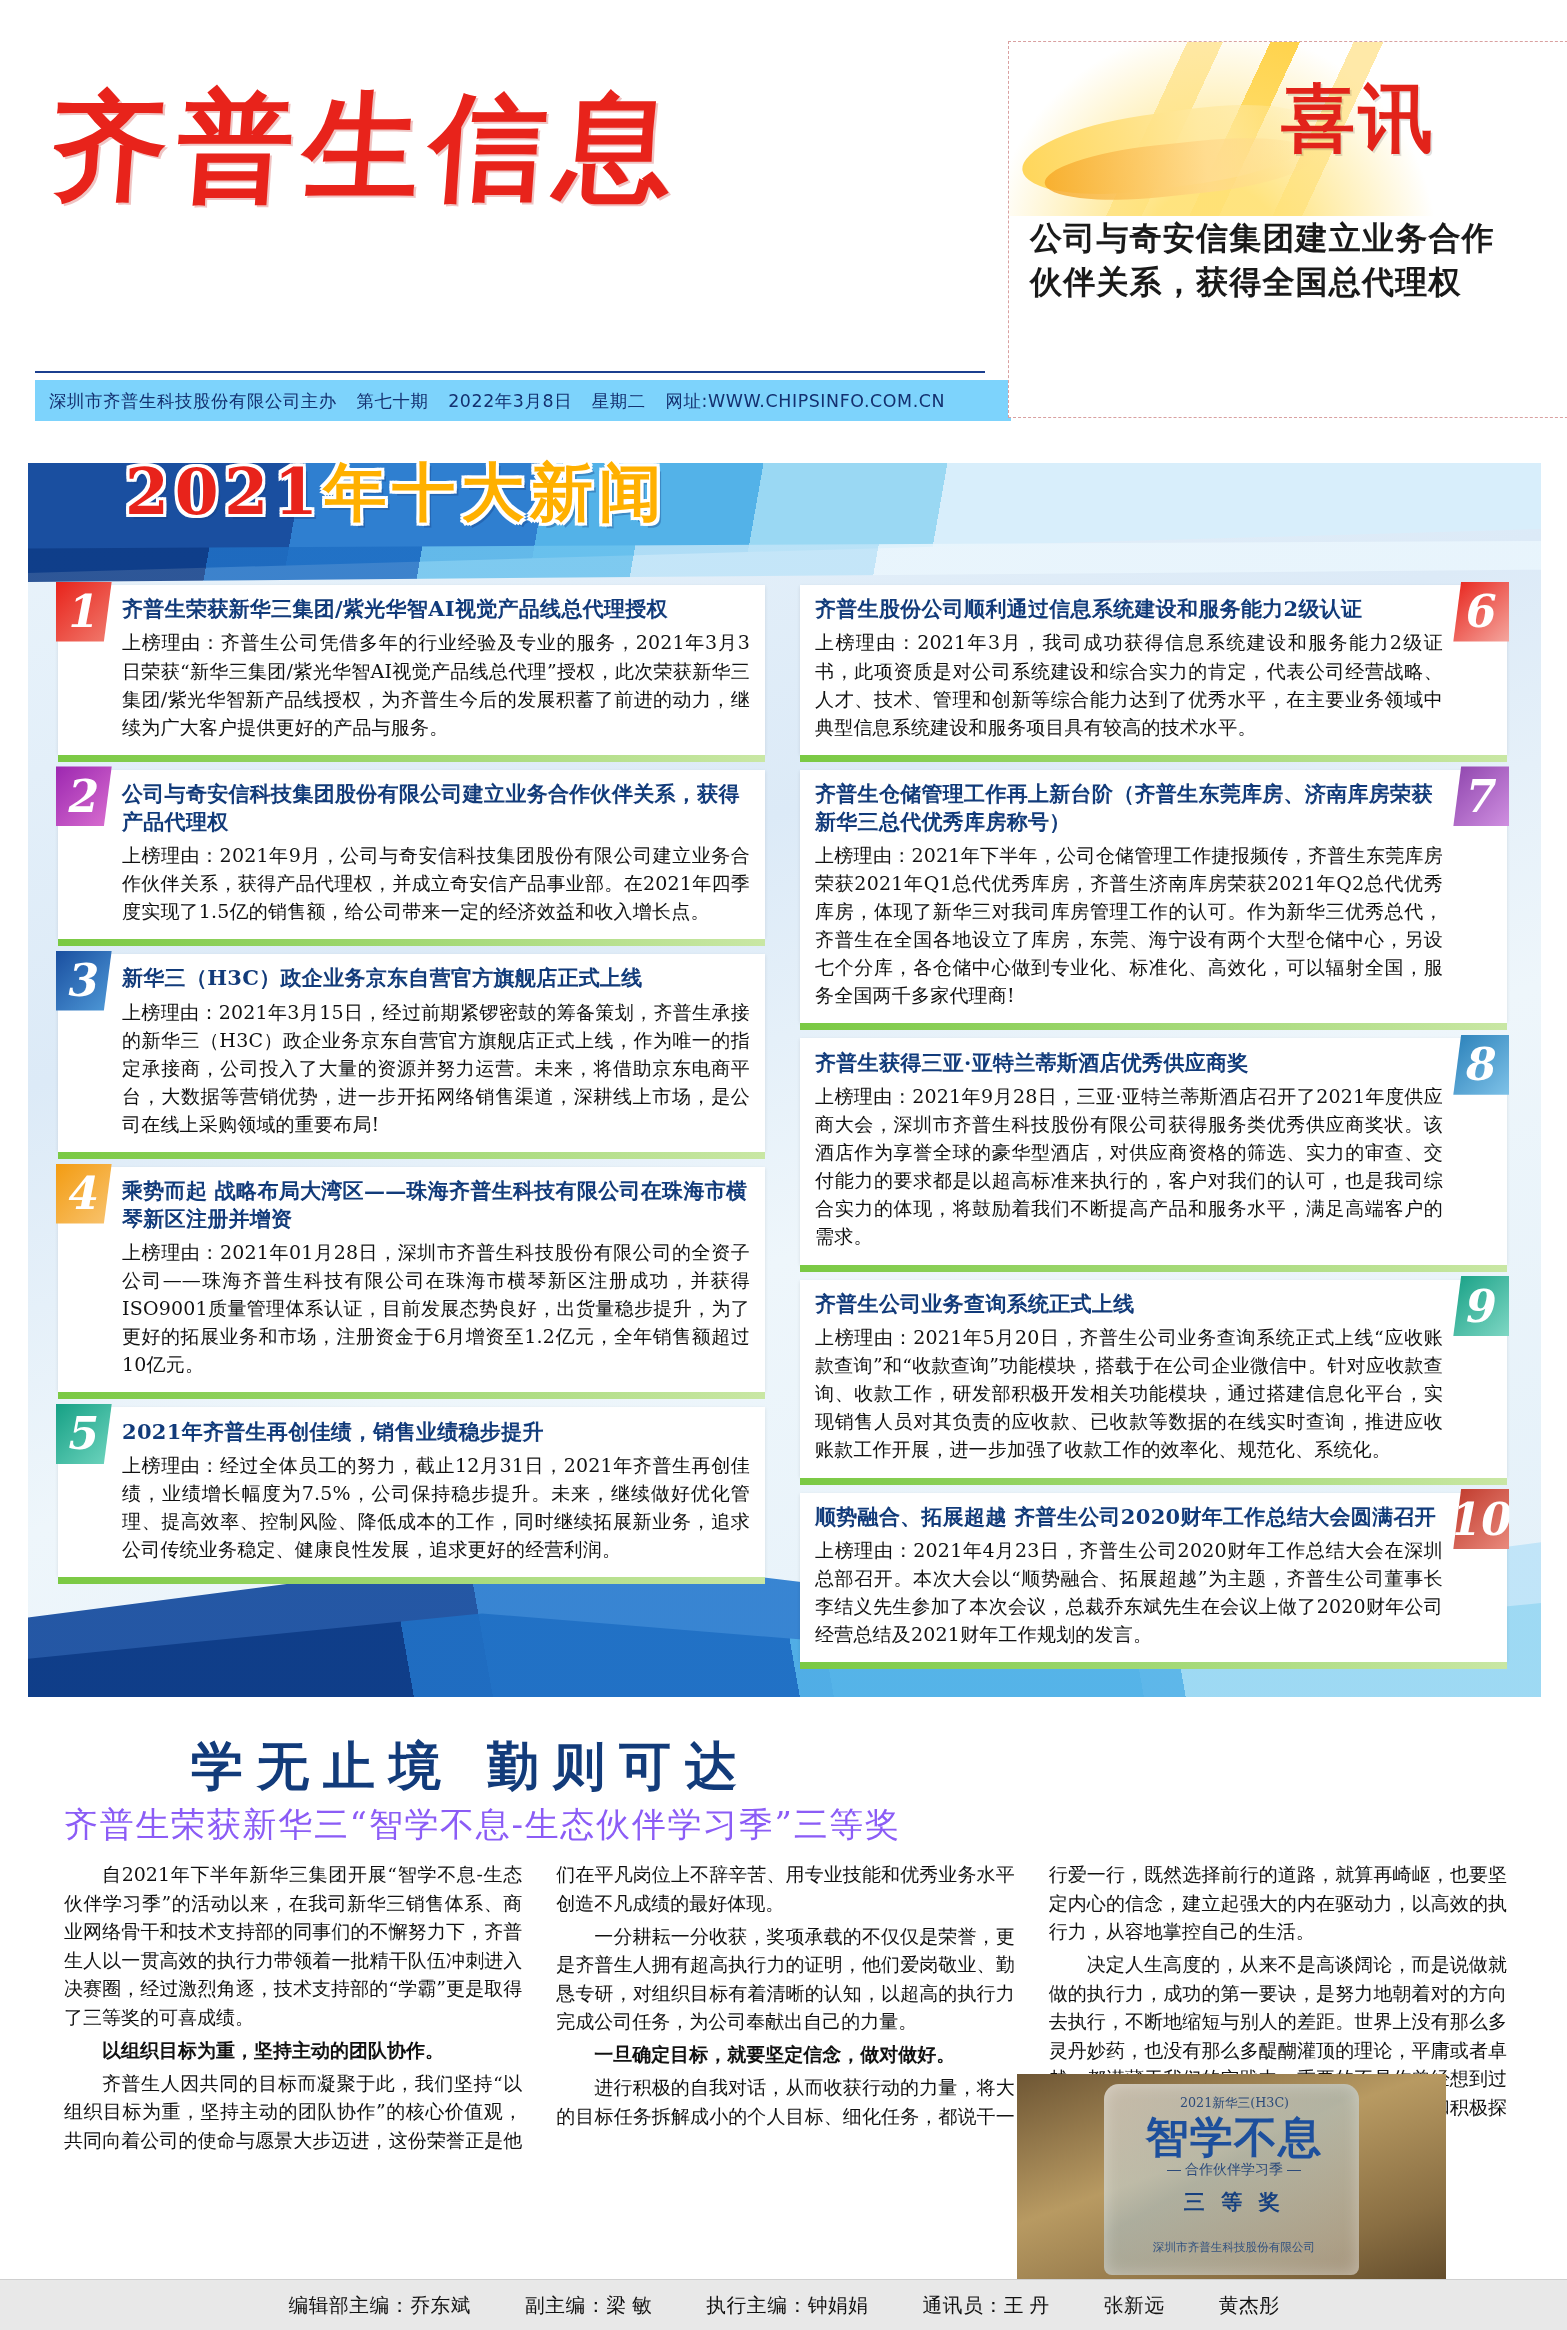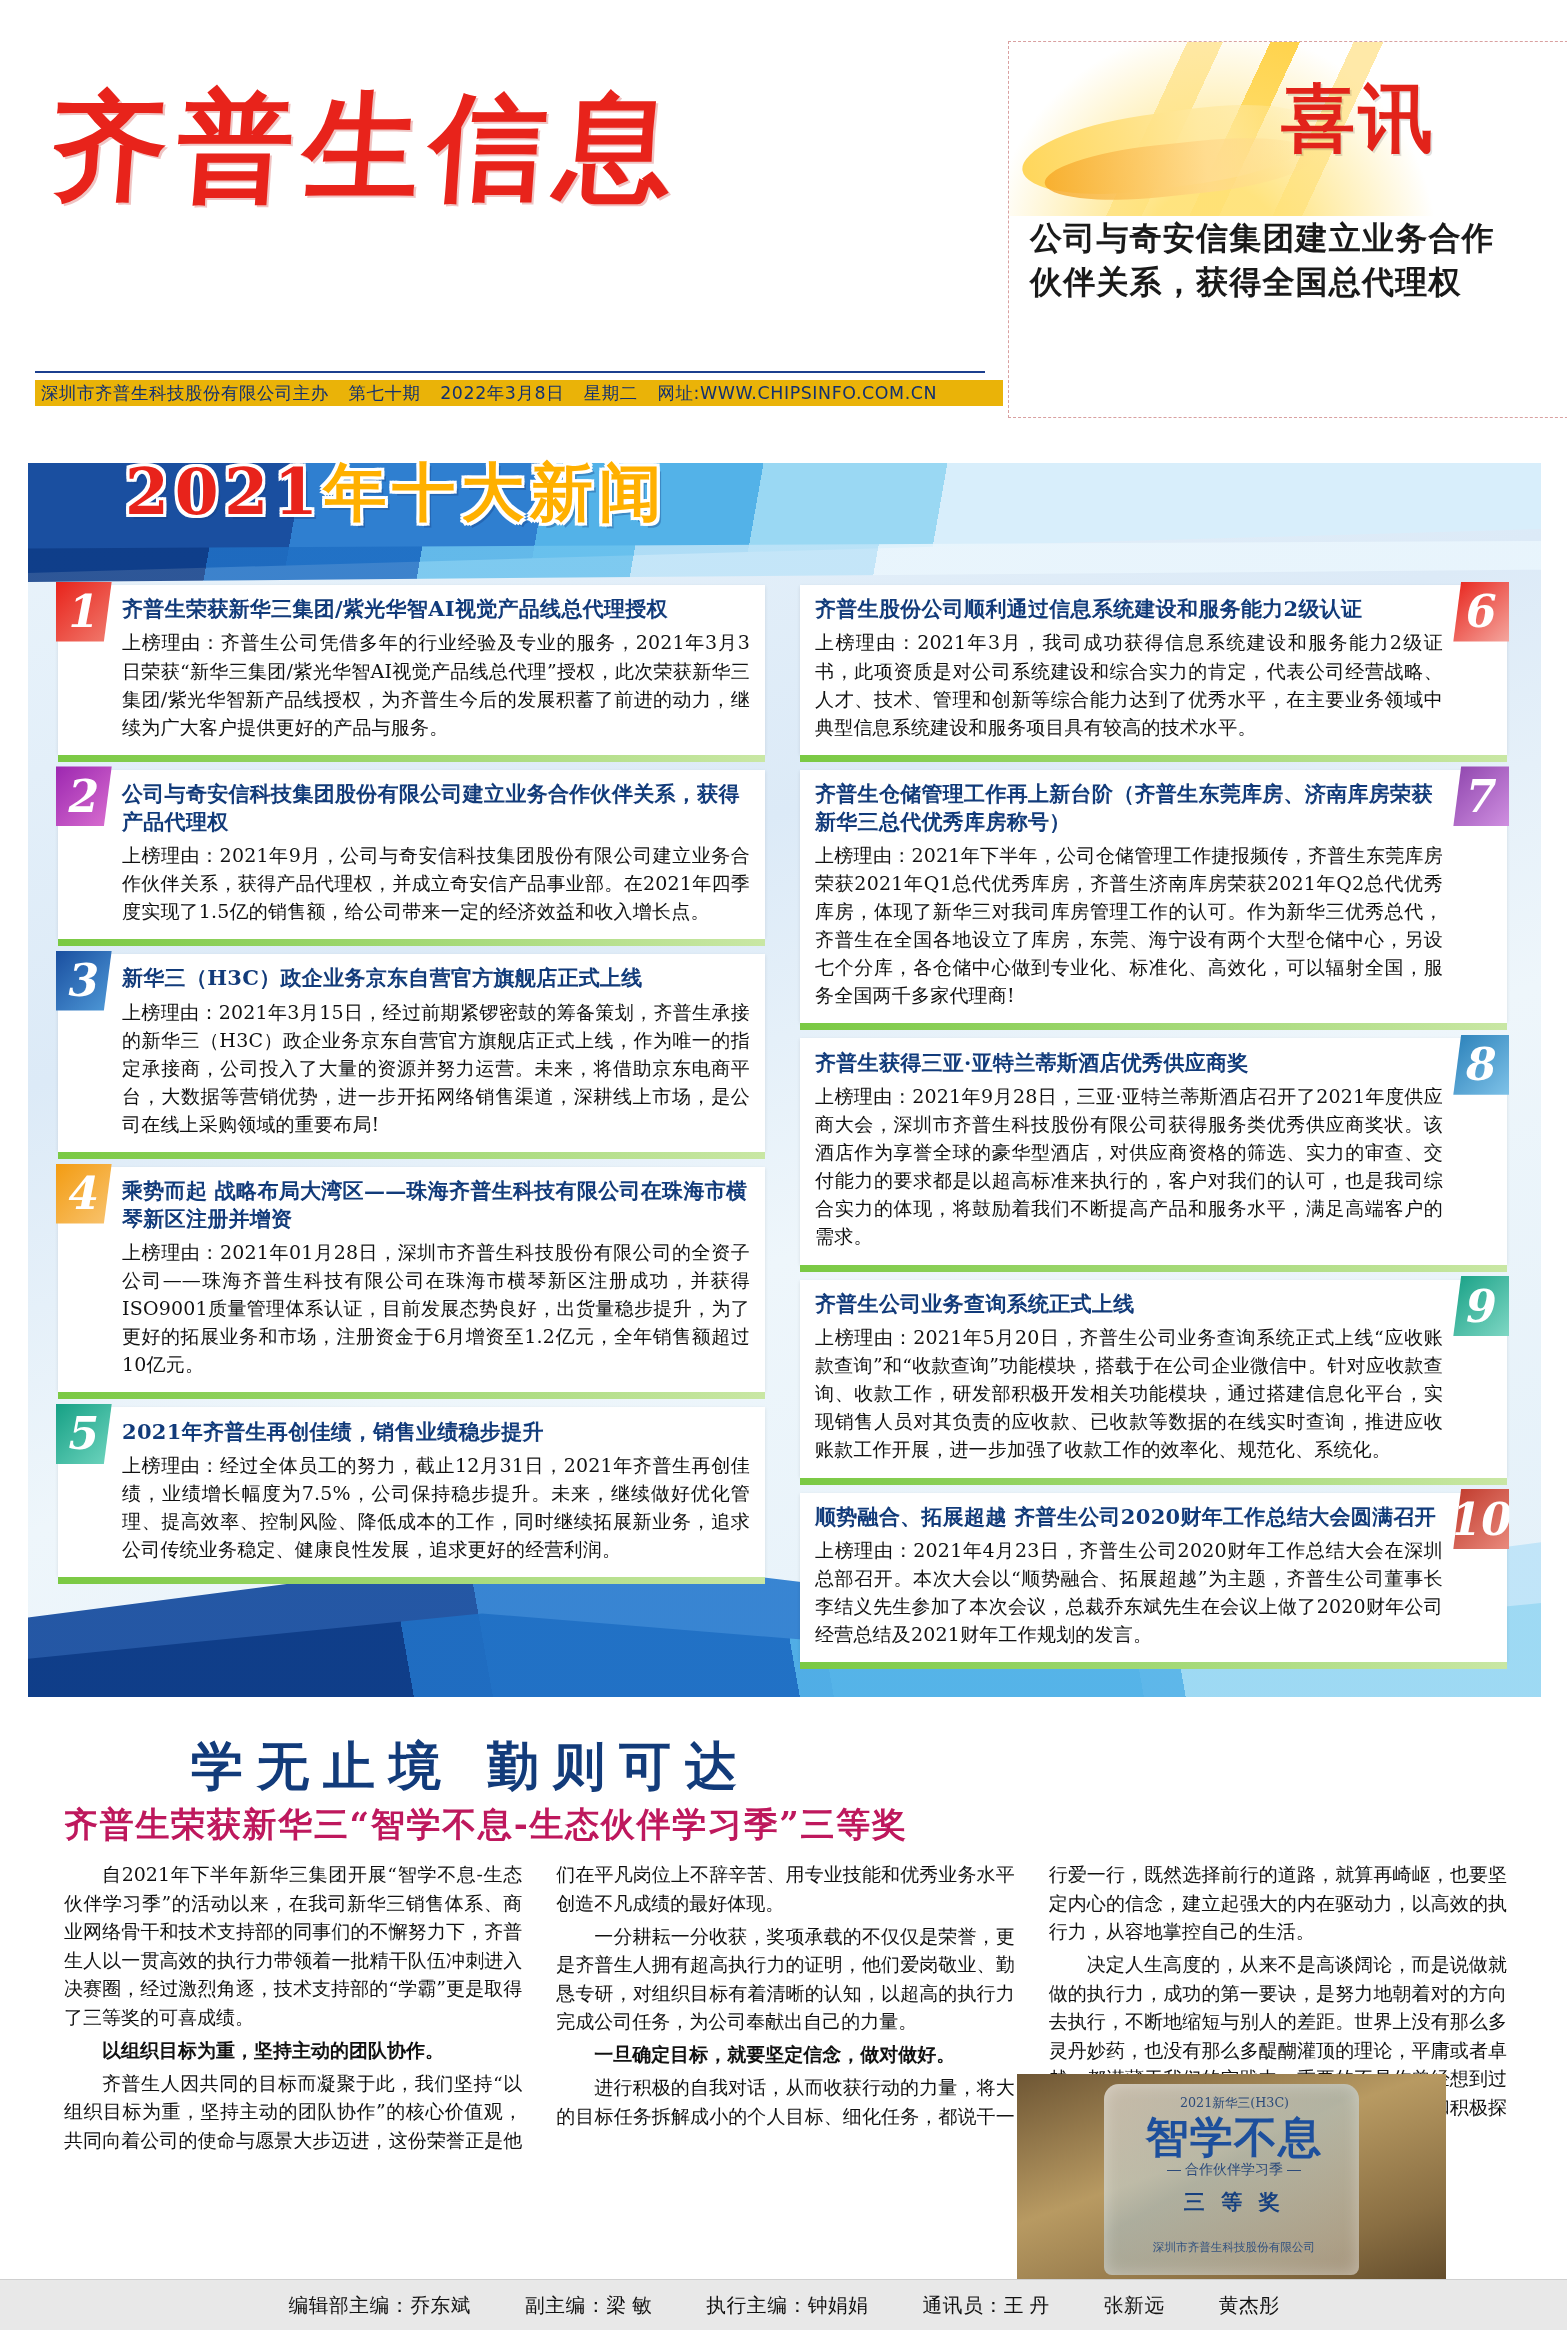--- a/index.html
+++ b/index.html
@@ -28,24 +28,24 @@
     letter-spacing:10.4px;
     color:#e8231b;
     text-shadow:2.3px 2.3px 0 rgba(190,20,15,.25);
     white-space:nowrap;
     transform:skewX(-4deg);
   }
   .masthead-rule{
     position:absolute;left:35px;top:371px;width:950px;height:2.3px;background:#1b3f8f;
   }
   .masthead-sub{
-    position:absolute;left:35px;top:380px;width:962px;height:26px;
-    background:#eab308;
+    position:absolute;left:35px;top:380px;width:962px;height:41px;
+    background:#7dd3fc;
     display:flex;align-items:center;
-    padding-left:6px;
+    padding-left:14px;
     font-size:17.4px;color:#13306f;
     letter-spacing:0.6px;
   }
   .masthead-sub span{margin-right:19.7px;white-space:nowrap;}
   
   .xunbox{
     position:absolute;left:1008px;top:41px;width:575px;height:377px;
     background:#ffffff;
     border:1.7px dashed #d9a0a0;
     box-sizing:border-box;
@@ -185,21 +185,21 @@
   }
   .bt-title{
     position:absolute;left:191px;top:17.4px;
     font-family:"DejaVu Serif","Liberation Serif",serif;
     font-weight:bold;font-size:52px;letter-spacing:14px;color:#123b7a;
     white-space:nowrap;
   }
   .bt-sub{
     position:absolute;left:64px;top:87px;
     font-family:"DejaVu Serif","Liberation Serif",serif;
-    font-weight:bold;font-size:34px;letter-spacing:1.7px;color:#be185d;
+    font-weight:normal;font-size:34px;letter-spacing:1.7px;color:#8b5cf6;
     white-space:nowrap;
   }
   .bt-cols{
     position:absolute;left:64px;top:145px;width:1443px;
     column-count:3;column-gap:34px;
   }
   .bt-cols p{
     margin:0 0 4.6px 0;
     font-family:"DejaVu Serif","Liberation Serif",serif;
     font-size:19px;line-height:1.5;color:#111;text-align:justify;

